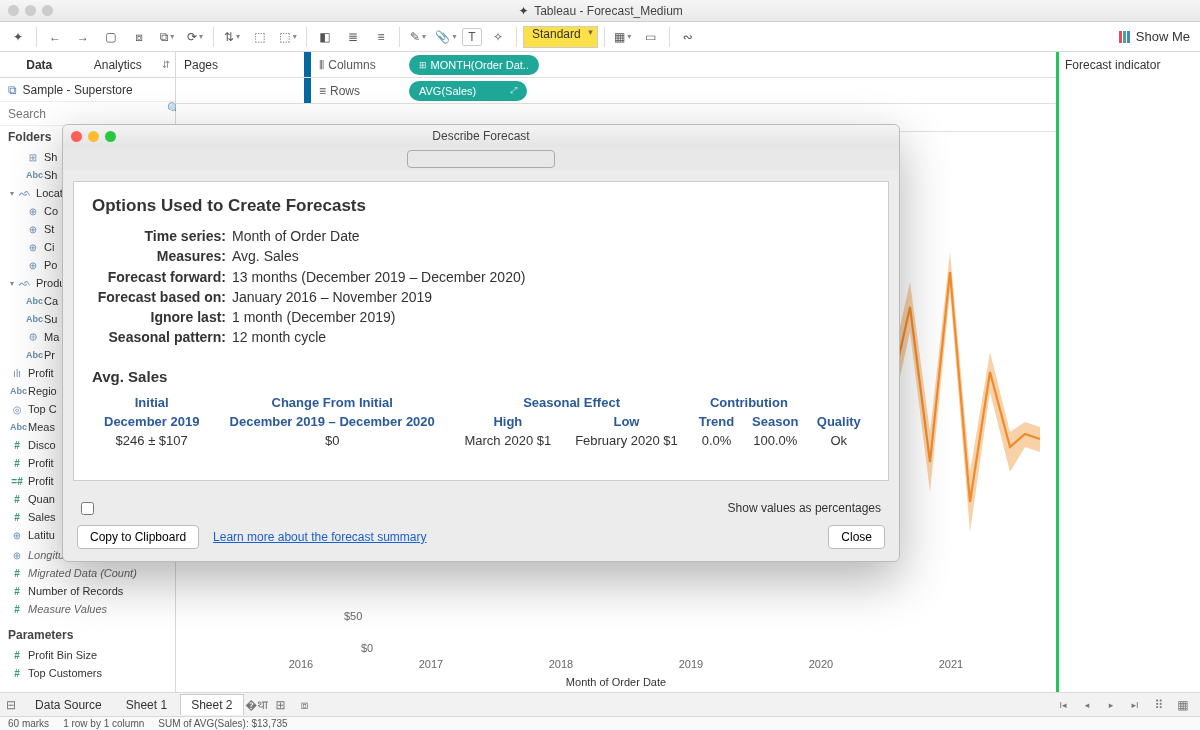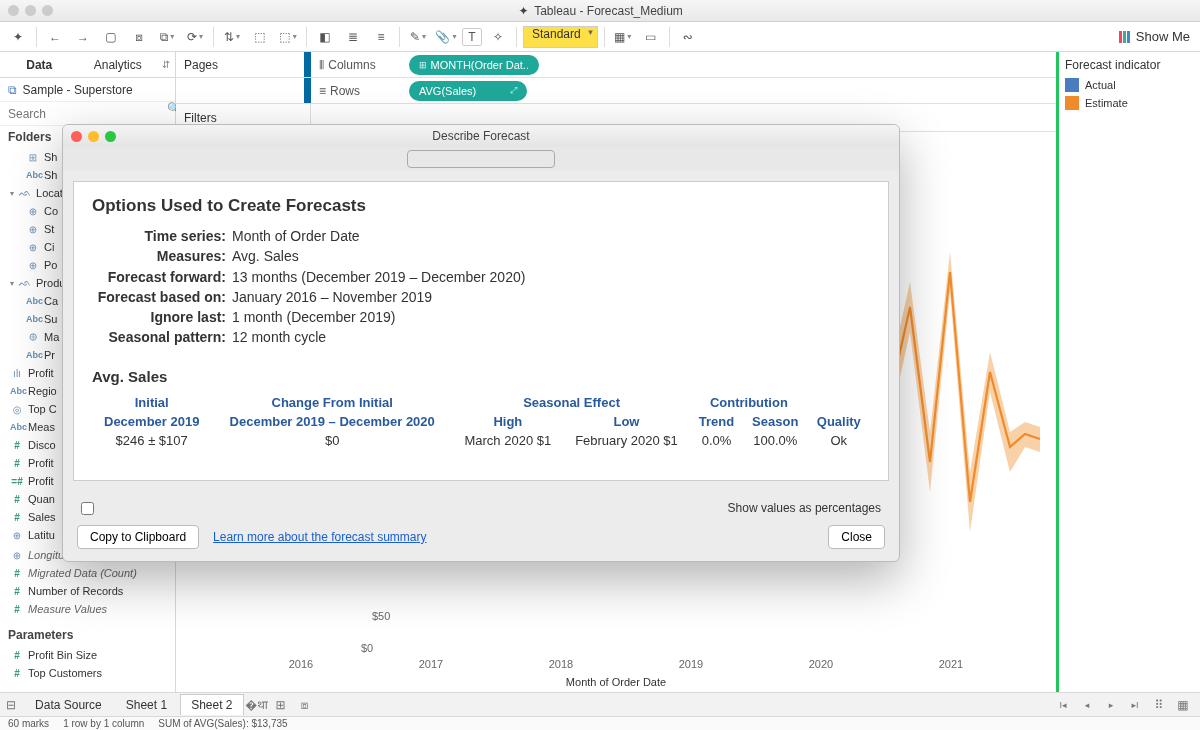--- a/index.html
+++ b/index.html
@@ -311,55 +311,44 @@
             <span>≡</span>
             <span>Rows</span>
           </span>
         <div class="pill">
             <span>AVG(Sales)</span>
             <span class="plic" style="margin-left:30px;">⤢</span>
           </div>
       </div>
     </div>
     <div class="shelf-row" style="height:28px;">
-      <div class="filters-box">Filters</div>
       <div style="flex:1;"></div>
     </div>
 
     <div class="canvas">
       <svg class="orange-chart" width="200" height="460">
         <path d="M10,120 L30,200 L50,110 L70,260 L90,80 L110,300 L130,180 L150,260 L165,250 L180,255 L180,280 L165,275 L150,300 L130,220 L110,360 L90,120 L70,320 L50,160 L30,250 L10,180 Z" fill="#f7c28a" opacity="0.75"></path>
         <path d="M10,150 L30,225 L50,135 L70,290 L90,100 L110,330 L130,200 L150,275 L165,262 L180,267" stroke="#ef8b2c" stroke-width="2.2" fill="none"></path>
       </svg>
-      <div class="ylab" style="bottom:70px;left:196px;">$50</div>
+      <div class="ylab" style="bottom:70px;left:168px;">$50</div>
       <div class="ylab" style="bottom:38px;left:185px;">$0</div>
       <div class="xax" id="xax">
           <span>2016</span>
           <span>2017</span>
           <span>2018</span>
           <span>2019</span>
           <span>2020</span>
           <span>2021</span>
         </div>
       <div class="xlab">Month of Order Date</div>
     </div>
   </div>
 
   <div class="legendcol">
     <div class="legend-title">Forecast indicator</div>
-    <div id="legend-items">
-        <div class="legend-item">
-          <span class="legend-sw" style="background:#4a7dbf;"></span>
-          <span>Actual</span>
-        </div>
-        <div class="legend-item">
-          <span class="legend-sw" style="background:#ef8b2c;"></span>
-          <span>Estimate</span>
-        </div>
-      </div>
   </div>
 </div>
 
 <div class="sheet-tabs">
   <span style="color:#777;margin-right:6px;">⊟</span>
   <div class="sheet-tab inactive">Data Source</div>
   <div class="sheet-tab inactive">Sheet 1</div>
   <div class="sheet-tab">Sheet 2</div>
   <div class="stbtn">�था</div>
   <div class="stbtn">⊞</div>

